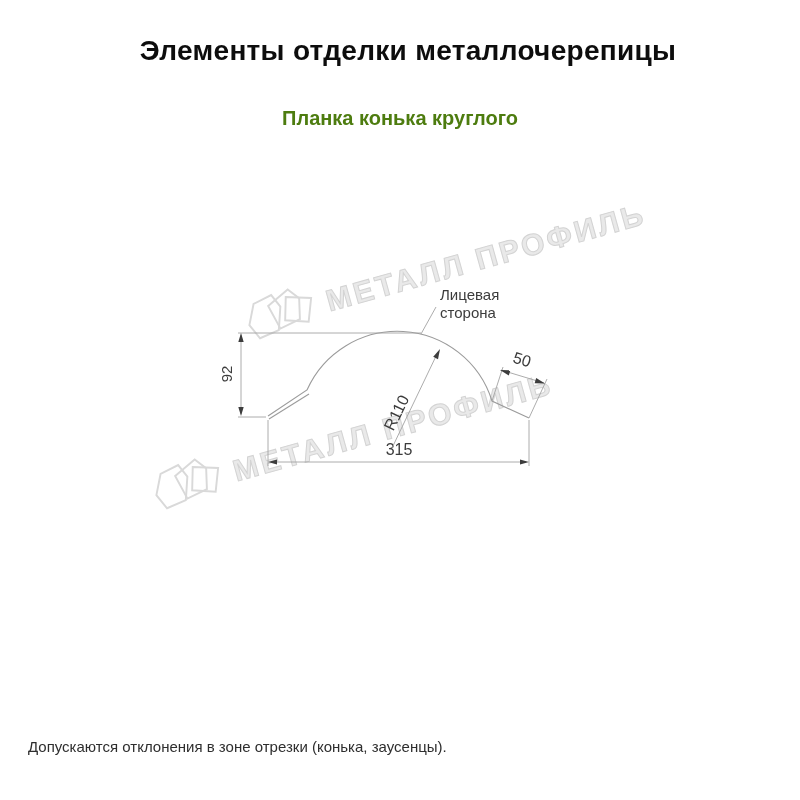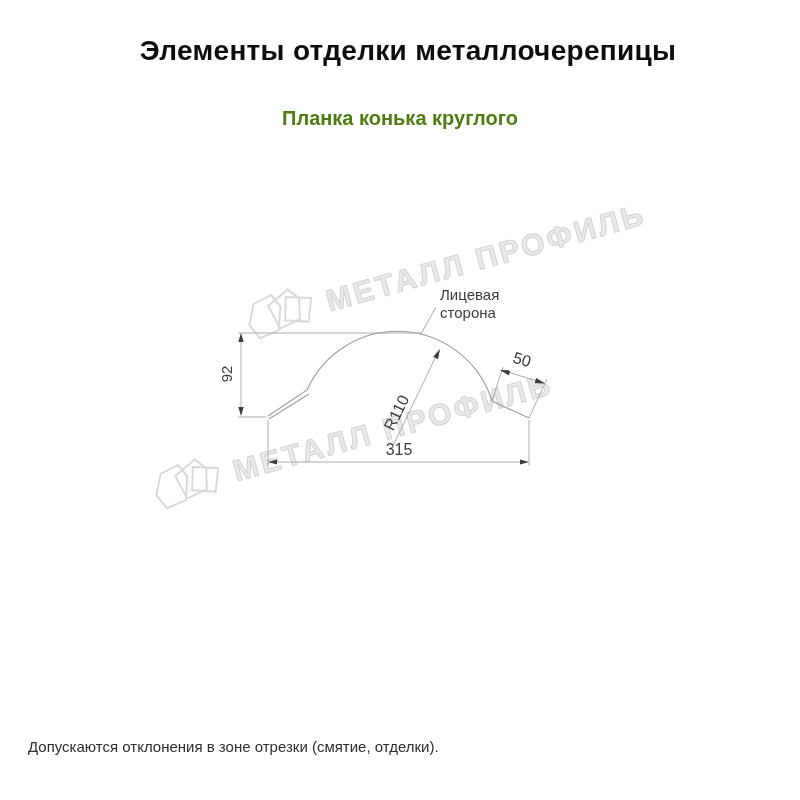--- a/index.html
+++ b/index.html
@@ -144,16 +144,16 @@
     </g>
 
     <g>
       <path class="thin-line" d="M 436,307 L 421,334"></path>
       <text class="dim-text" x="440" y="300" font-size="15" text-anchor="start">Лицевая</text>
       <text class="dim-text" x="440" y="318" font-size="15" text-anchor="start">сторона</text>
     </g>
   </svg>
 
   <div class="footnote">
-    <div>Допускаются отклонения в зоне отрезки (смятие, отделки).</div>
+    <div>Допускаются отклонения в зоне отрезки (конька, заусенцы).</div>
   </div>
 
 </div>
 
 </body></html>

